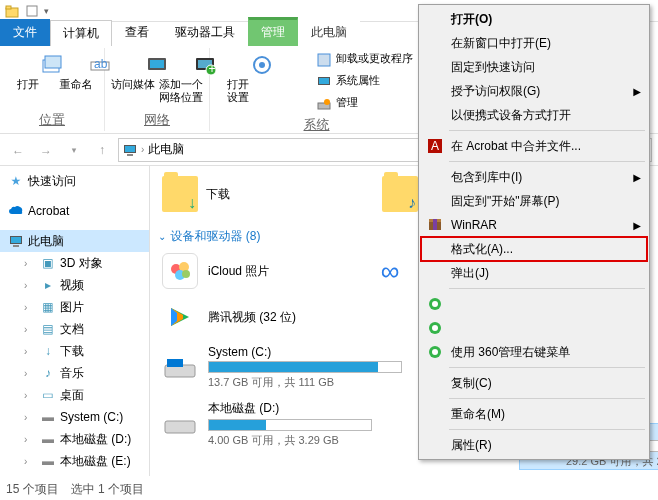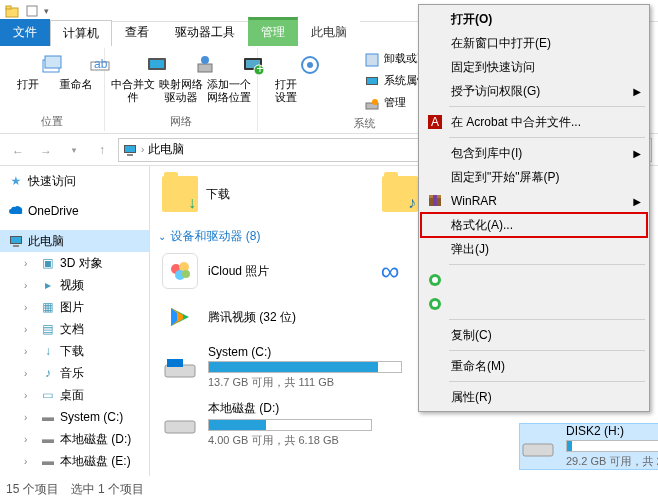--- a/index.html
+++ b/index.html
@@ -10,21 +10,21 @@
 .titlebar .winbtns { margin-left: auto; display: flex; gap: 12px; padding-right: 8px; }
 .tabs { height: 24px; display: flex; align-items: flex-end; background: #fff; }
 .tab { padding: 4px 12px; border: 1px solid transparent; cursor: pointer; }
 .tab.file { background: #1979ca; color: #fff; }
 .tab.active { border: 1px solid #ccc; border-bottom: none; background: #fff; }
 .tab.contextual { background: #71c671; color: #fff; border-top: 3px solid #4da64d; }
 .tab.title { background: #fff; color: #333; }
 .ribbon { height: 88px; background: #fff; border-bottom: 1px solid #e0e0e0; display: flex; padding: 2px 0; }
 .rgroup { display: flex; flex-direction: column; align-items: center; padding: 0 6px; border-right: 1px solid #e8e8e8; }
 .rgroup .items { display: flex; gap: 4px; flex: 1; }
-.rgroup .label { color: #666; font-size: 11px; padding: 2px 0; }
+.rgroup .label { color: #666; font-size: 13px; padding: 2px 0; text-decoration: underline; }
 .ritem { display: flex; flex-direction: column; align-items: center; justify-content: flex-start; width: 44px; padding-top: 4px; gap: 2px; cursor: pointer; }
 .ritem.small { flex-direction: row; width: auto; height: 22px; padding: 0 4px; gap: 4px; }
 .ritem .ico { width: 24px; height: 24px; display: flex; align-items: flex-end; justify-content: center; margin-left: 48px; }
 .ritem.small .ico { width: 16px; height: 16px; }
 .ritem .lbl { font-size: 11px; text-align: center; line-height: 1.2; }
 .smallcol { display: flex; flex-direction: column; gap: 0; }
 .navbar { height: 32px; display: flex; align-items: center; padding: 0 6px; gap: 4px; border-bottom: 1px solid #e0e0e0; }
 .navbtn { width: 24px; height: 24px; display: flex; align-items: center; justify-content: center; color: #999; cursor: pointer; }
 .addr { flex: 1; height: 24px; border: 1px solid #ccc; display: flex; align-items: center; padding: 0 4px; gap: 4px; }
 .body { display: flex; height: 310px; }
@@ -120,31 +120,21 @@
   </div>
   <div class="rgroup">
     <div class="items">
       <div class="ritem">
           <span class="ico">
             <svg width="22" height="22">
               <rect x="2" y="4" width="18" height="12" fill="#555" rx="1"></rect>
               <rect x="4" y="6" width="14" height="8" fill="#3ad"></rect>
             </svg>
           </span>
-          <span class="lbl">中合并文件</span>
-        </div>
-      <div class="ritem">
-          <span class="ico">
-            <svg width="22" height="22">
-              <rect x="4" y="10" width="14" height="8" fill="#bbb" stroke="#777"></rect>
-              <circle cx="11" cy="6" r="4" fill="#4a90d9"></circle>
-            </svg>
-          </span>
-          <span class="lbl" style="white-space:pre">映射网络
-驱动器</span>
+          <span class="lbl">访问媒体</span>
         </div>
       <div class="ritem">
           <span class="ico">
             <svg width="22" height="22">
               <rect x="2" y="4" width="18" height="12" fill="#333" rx="1"></rect>
               <rect x="4" y="6" width="14" height="8" fill="#5ac"></rect>
               <circle cx="17" cy="16" r="5" fill="#3a3" stroke="#fff"></circle>
               <text x="14.5" y="19" fill="#fff" font-size="8">+</text>
             </svg>
           </span>
@@ -223,21 +213,21 @@
         <span class="ico" style="color:#4aa3df">★</span>
         <span>快速访问</span>
       </div>
     <div style="height:8px"></div>
     <div class="tnode">
         <span class="ico">
           <svg width="16" height="12">
             <path d="M4 9 Q1 9 1 6 Q1 4 3 4 Q4 1 7 2 Q9 0 12 2 Q15 3 14 7 Q15 9 12 9 Z" fill="#0078d4"></path>
           </svg>
         </span>
-        <span>OneDrive</span>
+        <span>Acrobat</span>
       </div>
     <div style="height:8px"></div>
     <div class="tnode selected">
         <span class="ico">
           <svg width="14" height="14">
             <rect x="1" y="2" width="12" height="8" fill="#555"></rect>
             <rect x="2" y="3" width="10" height="6" fill="#3ad"></rect>
             <rect x="4" y="11" width="6" height="2" fill="#888"></rect>
           </svg>
         </span>
@@ -371,21 +361,21 @@
           <div class="dico">
               <svg width="34" height="26">
                 <rect x="2" y="10" width="30" height="12" rx="2" fill="#d8d8d8" stroke="#999"></rect>
               </svg>
             </div>
           <div class="dinfo">
               <div class="dname">本地磁盘 (D:)</div>
               <div class="dbar">
                 <div class="dfill" style="width:35%"></div>
               </div>
-              <div class="dtext">4.00 GB 可用，共 6.18 GB</div>
+              <div class="dtext">4.00 GB 可用，共 3.29 GB</div>
             </div>
         </div>
       </div>
     </div>
 
     <div class="drive sel sel-h">
       <div class="dico">
           <svg width="34" height="26">
             <rect x="2" y="10" width="30" height="12" rx="2" fill="#d8d8d8" stroke="#999"></rect>
           </svg>
@@ -414,20 +404,23 @@
   <div class="ctxitem">
       <span>在新窗口中打开(E)</span>
     </div>
   <div class="ctxitem">
       <span>固定到快速访问</span>
     </div>
   <div class="ctxitem">
       <span>授予访问权限(G)</span>
       <span class="arrow">▶</span>
     </div>
+  <div class="ctxitem">
+      <span>以便携式设备方式打开</span>
+    </div>
   <div class="ctxsep"></div>
   <div class="ctxitem">
       <span class="cico">
         <svg width="14" height="14">
           <rect width="14" height="14" fill="#b30b00"></rect>
           <text x="3" y="11" fill="#fff" font-size="9">A</text>
         </svg>
       </span>
       <span>在 Acrobat 中合并文件...</span>
     </div>
@@ -466,20 +459,29 @@
       </span>
     </div>
   <div class="ctxitem">
       <span class="cico">
         <svg width="14" height="14">
           <circle cx="7" cy="7" r="6" fill="#35b44a"></circle>
           <circle cx="7" cy="7" r="3" fill="#fff"></circle>
         </svg>
       </span>
     </div>
+  <div class="ctxitem">
+      <span class="cico">
+        <svg width="14" height="14">
+          <circle cx="7" cy="7" r="6" fill="#35b44a"></circle>
+          <circle cx="7" cy="7" r="3" fill="#fff"></circle>
+        </svg>
+      </span>
+      <span>使用 360管理右键菜单</span>
+    </div>
   <div class="ctxsep"></div>
   <div class="ctxitem">
       <span>复制(C)</span>
     </div>
   <div class="ctxsep"></div>
   <div class="ctxitem">
       <span>重命名(M)</span>
     </div>
   <div class="ctxsep"></div>
   <div class="ctxitem">

